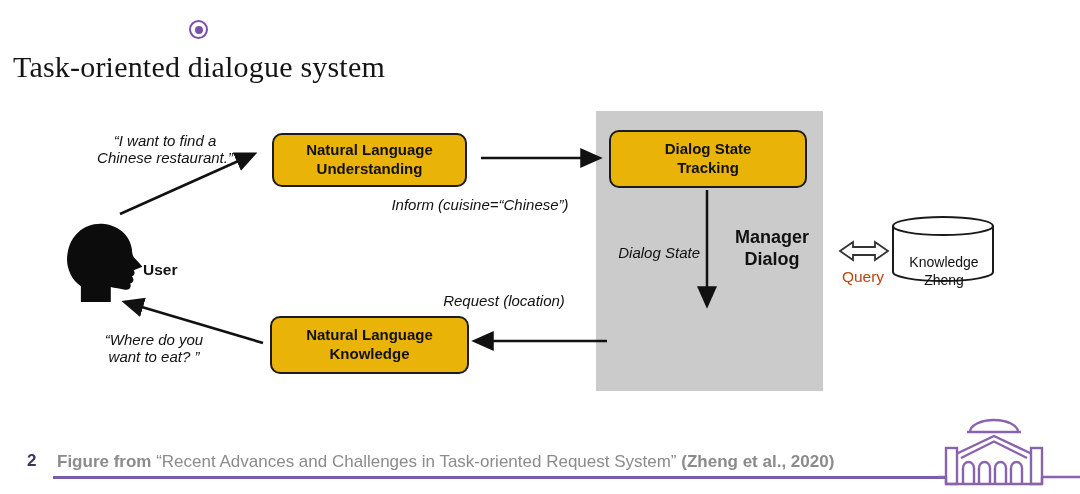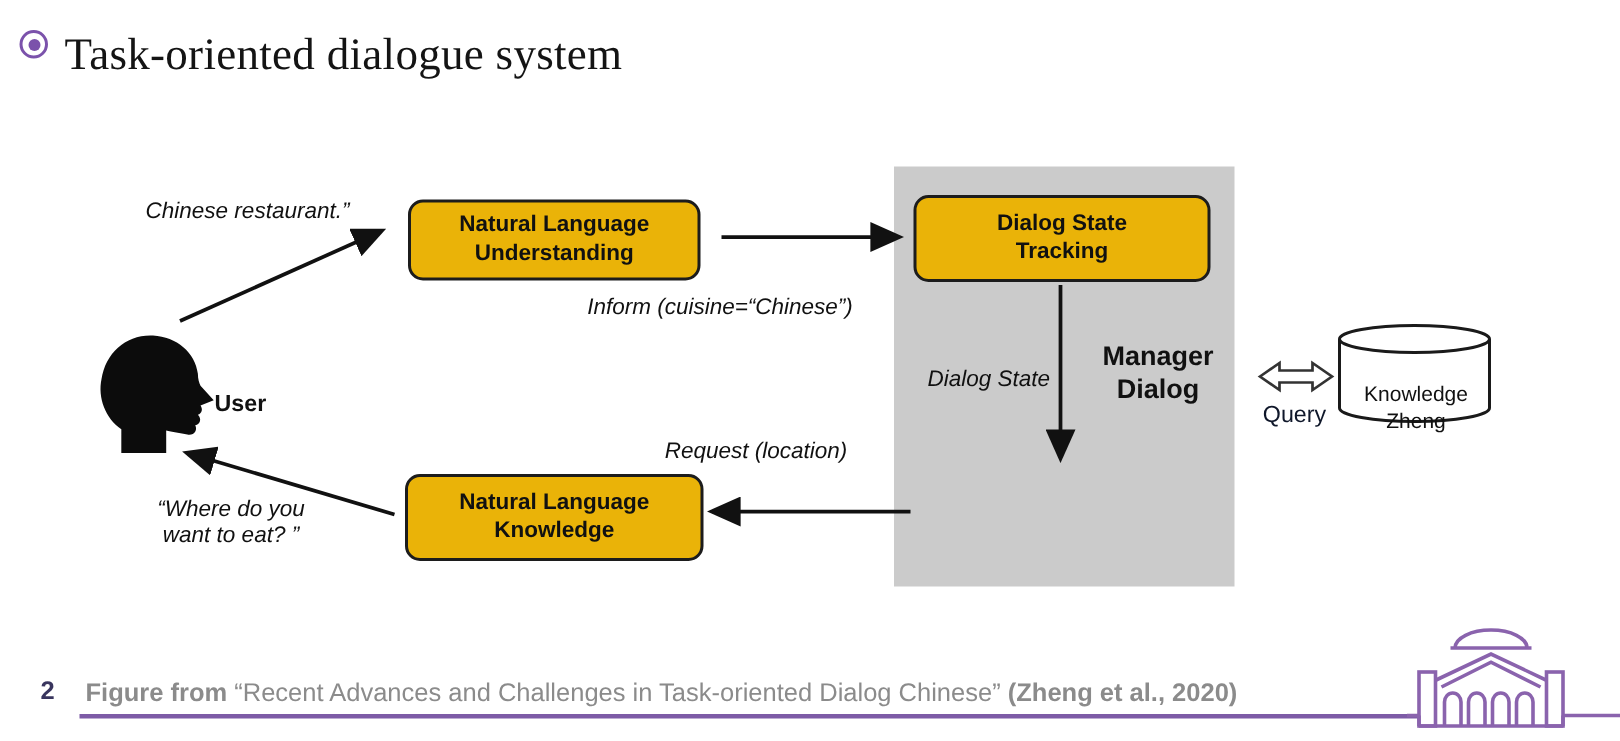--- a/index.html
+++ b/index.html
@@ -1,20 +1,20 @@
 <!DOCTYPE html>
 <html><head>
 <meta charset="utf-8">
 <style>
   html,body{margin:0;padding:0;background:#fff;}
   #slide{position:relative;width:1080px;height:494px;background:#fff;overflow:hidden;
          font-family:"Liberation Sans",sans-serif;}
 
   
-  .title-row{position:absolute;left:13px;top:20px;display:flex;align-items:flex-start;gap:11px;}
+  .title-row{position:absolute;left:13px;top:20px;display:flex;align-items:center;gap:11px;flex-direction:column;}
   .bullet{width:15px;height:15px;border:2.5px solid #7b52ab;border-radius:50%;
           display:flex;align-items:center;justify-content:center;}
   .bullet i{width:8px;height:8px;background:#7b52ab;border-radius:50%;display:block;}
   .page-title{font-family:"Liberation Serif",serif;font-size:30px;color:#141414;letter-spacing:.2px;}
 
   
   .gray-panel{position:absolute;left:596px;top:111px;width:227px;height:280px;background:#cbcbcb;z-index:1;}
   #arrow-layer{position:absolute;left:0;top:0;z-index:2;}
   .box{position:absolute;z-index:3;background:#eab308;border:2px solid #1c1c1c;border-radius:10px;
        display:flex;flex-direction:column;align-items:center;justify-content:center;
@@ -29,21 +29,21 @@
   .lbl-quote-out{left:70px;top:331px;width:168px;text-align:center;}
   .lbl-inform   {left:352px;top:196px;width:256px;text-align:center;}
   .lbl-state    {left:594px;top:244px;width:106px;text-align:right;}
   .lbl-request  {left:420px;top:292px;width:168px;text-align:center;}
 
   .user-label{position:absolute;left:143px;top:261px;width:60px;z-index:3;
               font-weight:700;font-size:15.5px;color:#111;}
   .manager-label{position:absolute;left:718px;top:227px;width:108px;z-index:3;text-align:center;
               font-weight:700;font-size:18px;line-height:1.2;color:#111;}
   .query-label{position:absolute;left:832px;top:268px;width:62px;z-index:3;text-align:center;
-              font-size:15.5px;color:#0f172a;}
+              font-size:15.5px;color:#c2410c;}
   .kb-text{position:absolute;left:886px;top:254px;width:116px;z-index:4;text-align:center;
               font-size:14px;line-height:1.25;color:#111;}
   .svg-abs{position:absolute;z-index:3;}
 
   
   .page-number{position:absolute;left:27px;top:451px;font-weight:700;font-size:17px;color:#39355e;}
   .footer-text{position:absolute;left:57px;top:452px;font-size:17px;color:#8b8b8b;white-space:nowrap;}
   .footer-text .b{font-weight:700;}
   .footer-rule{position:absolute;left:53px;top:476px;width:893px;height:2.5px;background:#7d5ba6;}
   .logo-wrap{position:absolute;left:938px;top:412px;z-index:5;}
@@ -89,20 +89,21 @@
   <div class="box box-dst">
     <span>Dialog State</span>
     <span>Tracking</span>
   </div>
   <div class="box box-nlg">
     <span>Natural Language</span>
     <span>Knowledge</span>
   </div>
 
   <div class="lbl lbl-quote-in">
+    <div>“I want to find a</div>
     <div>Chinese restaurant.”</div>
   </div>
   <div class="lbl lbl-quote-out">
     <div>“Where do you</div>
     <div>want to eat? ”</div>
   </div>
   <div class="lbl lbl-inform">Inform (cuisine=“Chinese”)</div>
   <div class="lbl lbl-state">Dialog State</div>
   <div class="lbl lbl-request">Request (location)</div>
 
@@ -120,21 +121,21 @@
     <path d="M 7,18 V 64 A 50,9 0 0 0 107,64 V 18" fill="#fff" stroke="#1a1a1a" stroke-width="2"></path>
     <ellipse cx="57" cy="18" rx="50" ry="9" fill="#fff" stroke="#1a1a1a" stroke-width="2"></ellipse>
   </svg>
   <div class="kb-text">
     <div>Knowledge</div>
     <div>Zheng</div>
   </div>
 
   <div class="page-number">2</div>
   <div class="footer-text">
-    <span class="b">Figure from </span><span>“Recent Advances and Challenges in Task-oriented Dialog Chinese” </span><span class="b">(Zheng et al., 2020)</span>
+    <span class="b">Figure from </span><span>“Recent Advances and Challenges in Task-oriented Request System” </span><span class="b">(Zheng et al., 2020)</span>
   </div>
   <div class="footer-rule"></div>
 
   <div class="logo-wrap">
     <svg width="142" height="80" viewBox="0 0 142 80">
       <g stroke="#8a63ad" stroke-width="2.4" fill="none">
         <path d="M 32,20 A 24,12 0 0 1 80,20"></path>
         <path d="M 29,20 H 83"></path>
         <path d="M 18,42 L 56,24 L 94,42"></path>
         <path d="M 23,46 L 56,29.5 L 89,46"></path>

